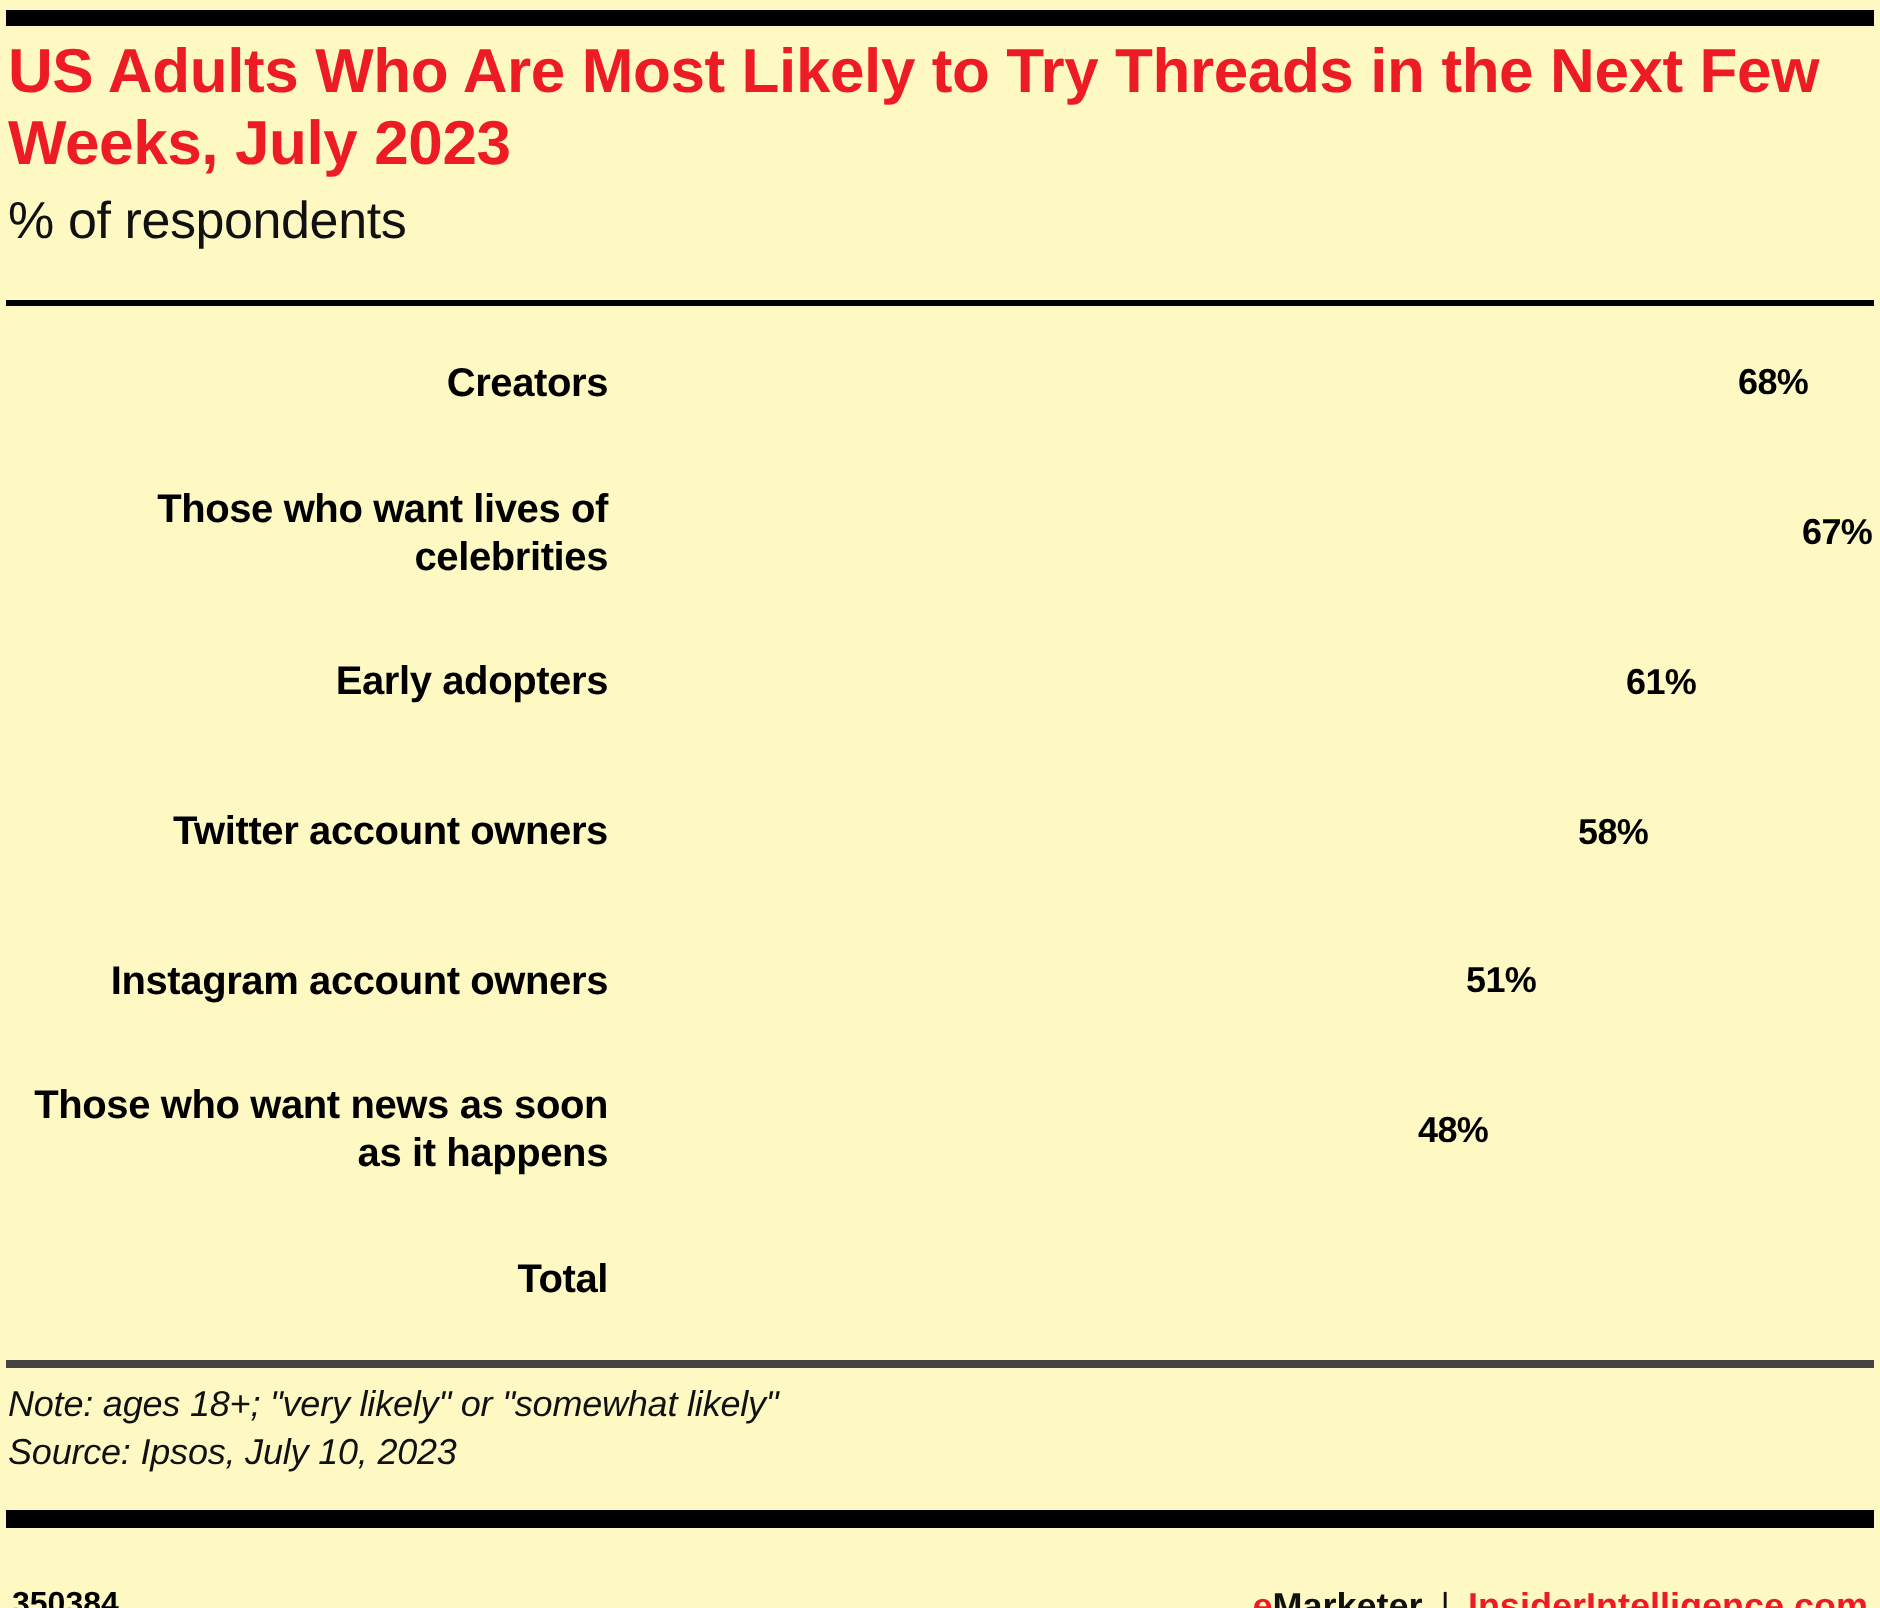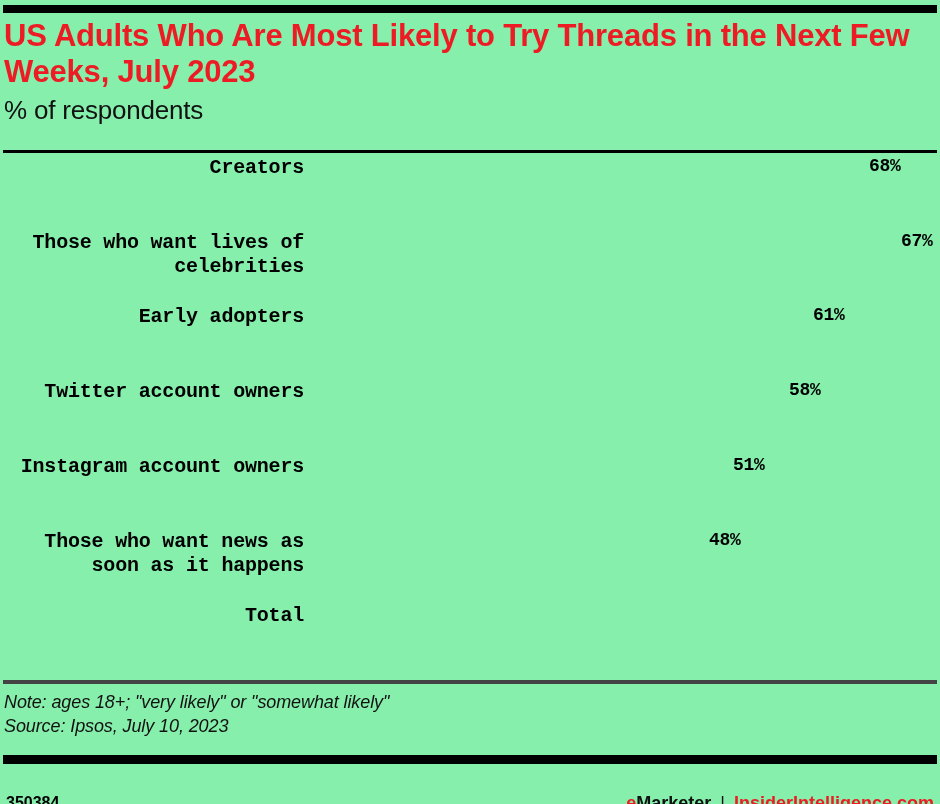--- a/index.html
+++ b/index.html
@@ -9,21 +9,21 @@
     background: #ffffff;
   }
   body {
     font-family: "Liberation Sans", sans-serif;
     -webkit-font-smoothing: antialiased;
   }
   #page {
     position: relative;
     width: 940px;
     height: 804px;
-    background: #86efac;
+    background: #fef9c3;
     overflow: hidden;
   }
 
   
   .top-rule {
     position: absolute;
     left: 3px;
     top: 5px;
     width: 934px;
     height: 8px;
@@ -79,23 +79,22 @@
     left: 0;
     top: 156px;
     width: 940px;
     height: 520px;
     display: flex;
     flex-direction: column;
   }
   .bar-row {
     position: relative;
     display: flex;
-    align-items: flex-start;
+    align-items: center;
     width: 100%;
-    font-family: Liberation Mono, monospace;
   }
   .cat-label {
     width: 318px;
     flex: 0 0 318px;
     display: flex;
     align-items: center;
     justify-content: flex-end;
     text-align: right;
     padding-right: 14px;
     box-sizing: border-box;

